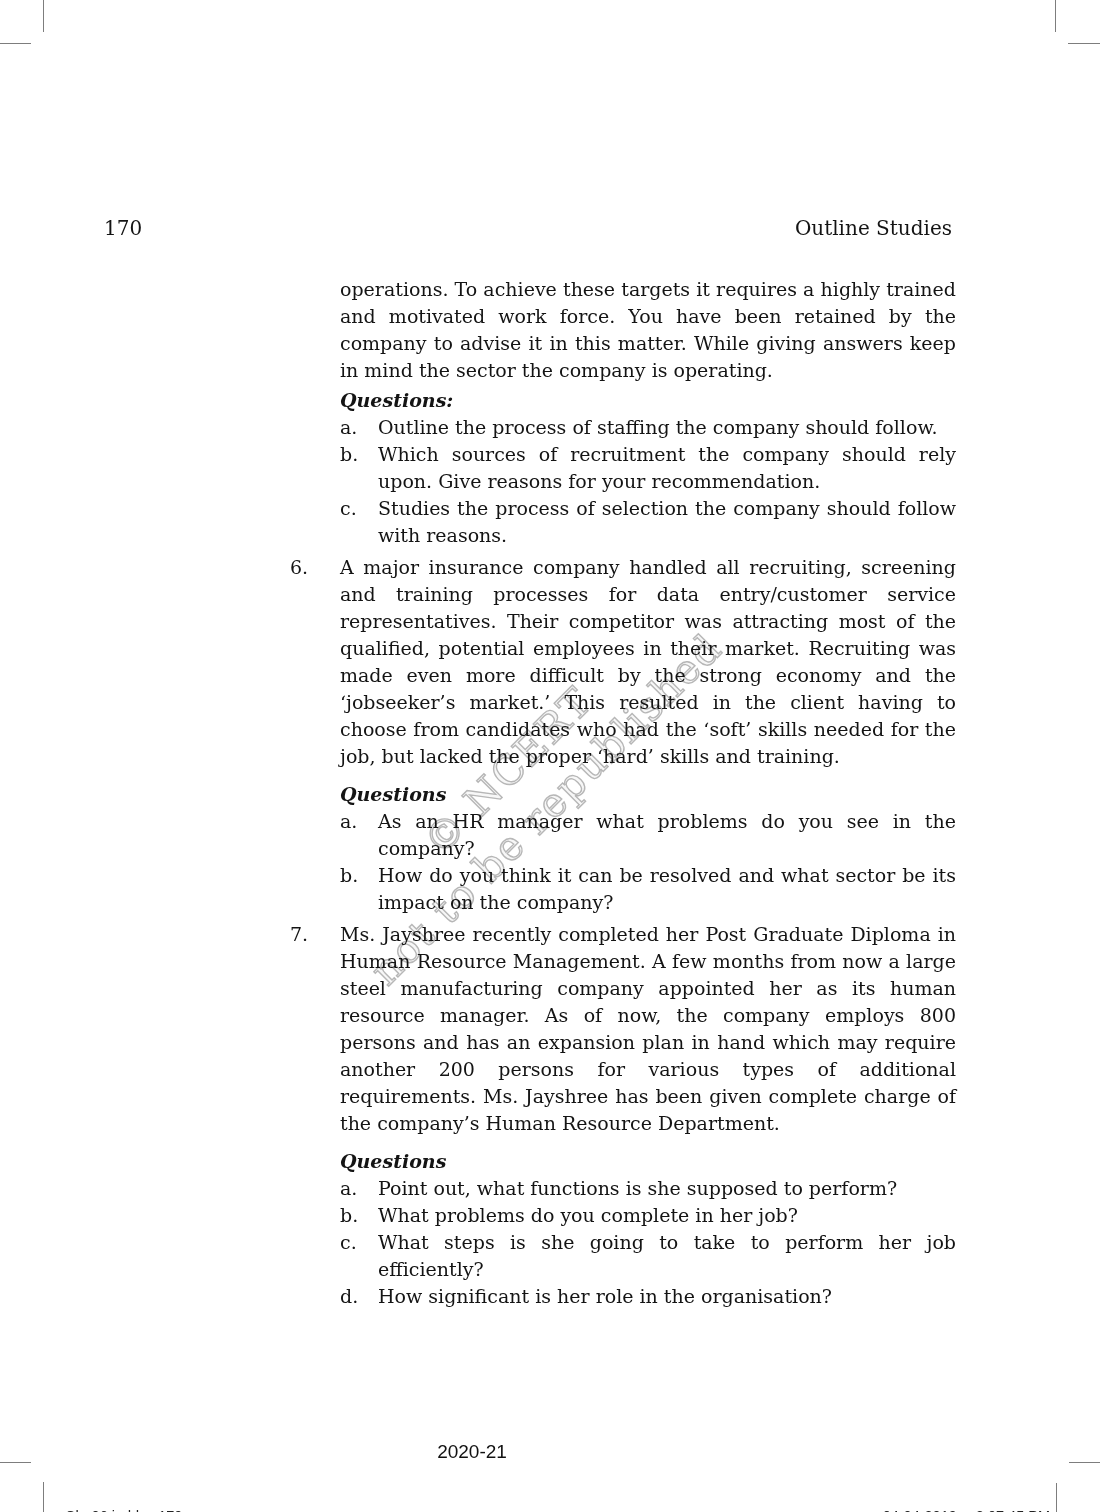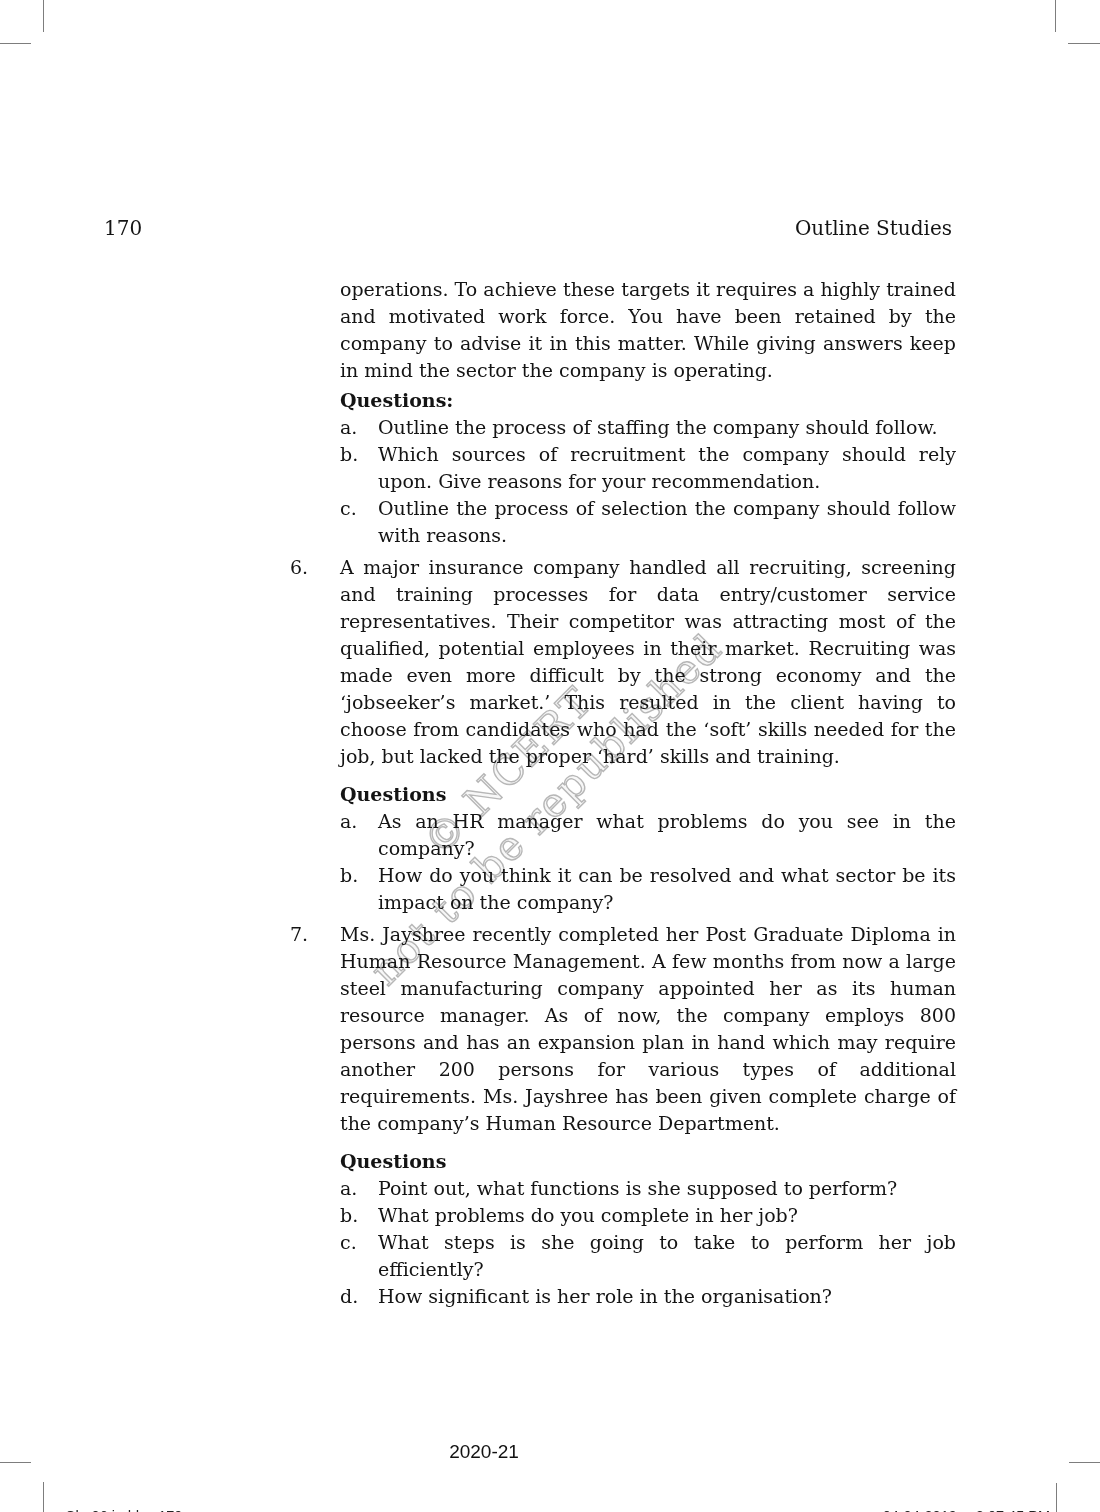--- a/index.html
+++ b/index.html
@@ -43,32 +43,32 @@
   }
 
   
   .content{
     position:absolute;left:340px;top:276px;width:616px;
     font-size:19px;line-height:27px;
     text-align:justify;
     z-index:2;
   }
   .para{margin:0;}
-  .qhead{margin:11px 0 0 0;font-weight:bold;text-align:left;}
+  .qhead{margin:11px 0 0 0;font-weight:bold;text-align:left;font-style:italic;}
   .qhead.first{margin-top:3px;}
   .qlist{margin:0;}
   .li{display:flex;}
   .li-marker{flex:0 0 38px;text-align:left;}
   .li-text{flex:1 1 auto;text-align:justify;}
   .numbered{position:relative;margin-top:5px;}
   .num{position:absolute;left:-50px;top:0;}
 
   
   .edition-footer{
-    position:absolute;left:16px;top:1441px;width:936px;
+    position:absolute;left:4px;top:1441px;width:936px;
     text-align:center;
     font-family:"Liberation Sans", sans-serif;
     font-size:19px;color:#111;
   }
   .print-footer{
     position:absolute;left:65px;top:1488px;width:985px;
     display:flex;justify-content:space-between;
     font-family:"Liberation Sans", sans-serif;
     font-size:14.5px;color:#222;margin-top:20px;
   }
@@ -108,21 +108,21 @@
       <div class="li">
         <span class="li-marker">a.</span>
         <span class="li-text">Outline the process of staffing the company should follow.</span>
       </div>
       <div class="li">
         <span class="li-marker">b.</span>
         <span class="li-text">Which sources of recruitment the company should rely upon. Give reasons for your recommendation.</span>
       </div>
       <div class="li">
         <span class="li-marker">c.</span>
-        <span class="li-text">Outline the process of selection the company should follow with reasons.</span>
+        <span class="li-text">Studies the process of selection the company should follow with reasons.</span>
       </div>
     </div>
 
     <div class="numbered">
       <span class="num">6.</span>
       <p class="para">A major insurance company handled all recruiting, screening and training processes for data entry/customer service representatives. Their competitor was attracting most of the qualified, potential employees in their market. Recruiting was made even more difficult by the strong economy and the ‘jobseeker’s market.’ This resulted in the client having to choose from candidates who had the ‘soft’ skills needed for the job, but lacked the proper ‘hard’ skills and training.</p>
     </div>
 
     <p class="qhead">Questions</p>
     <div class="qlist">

